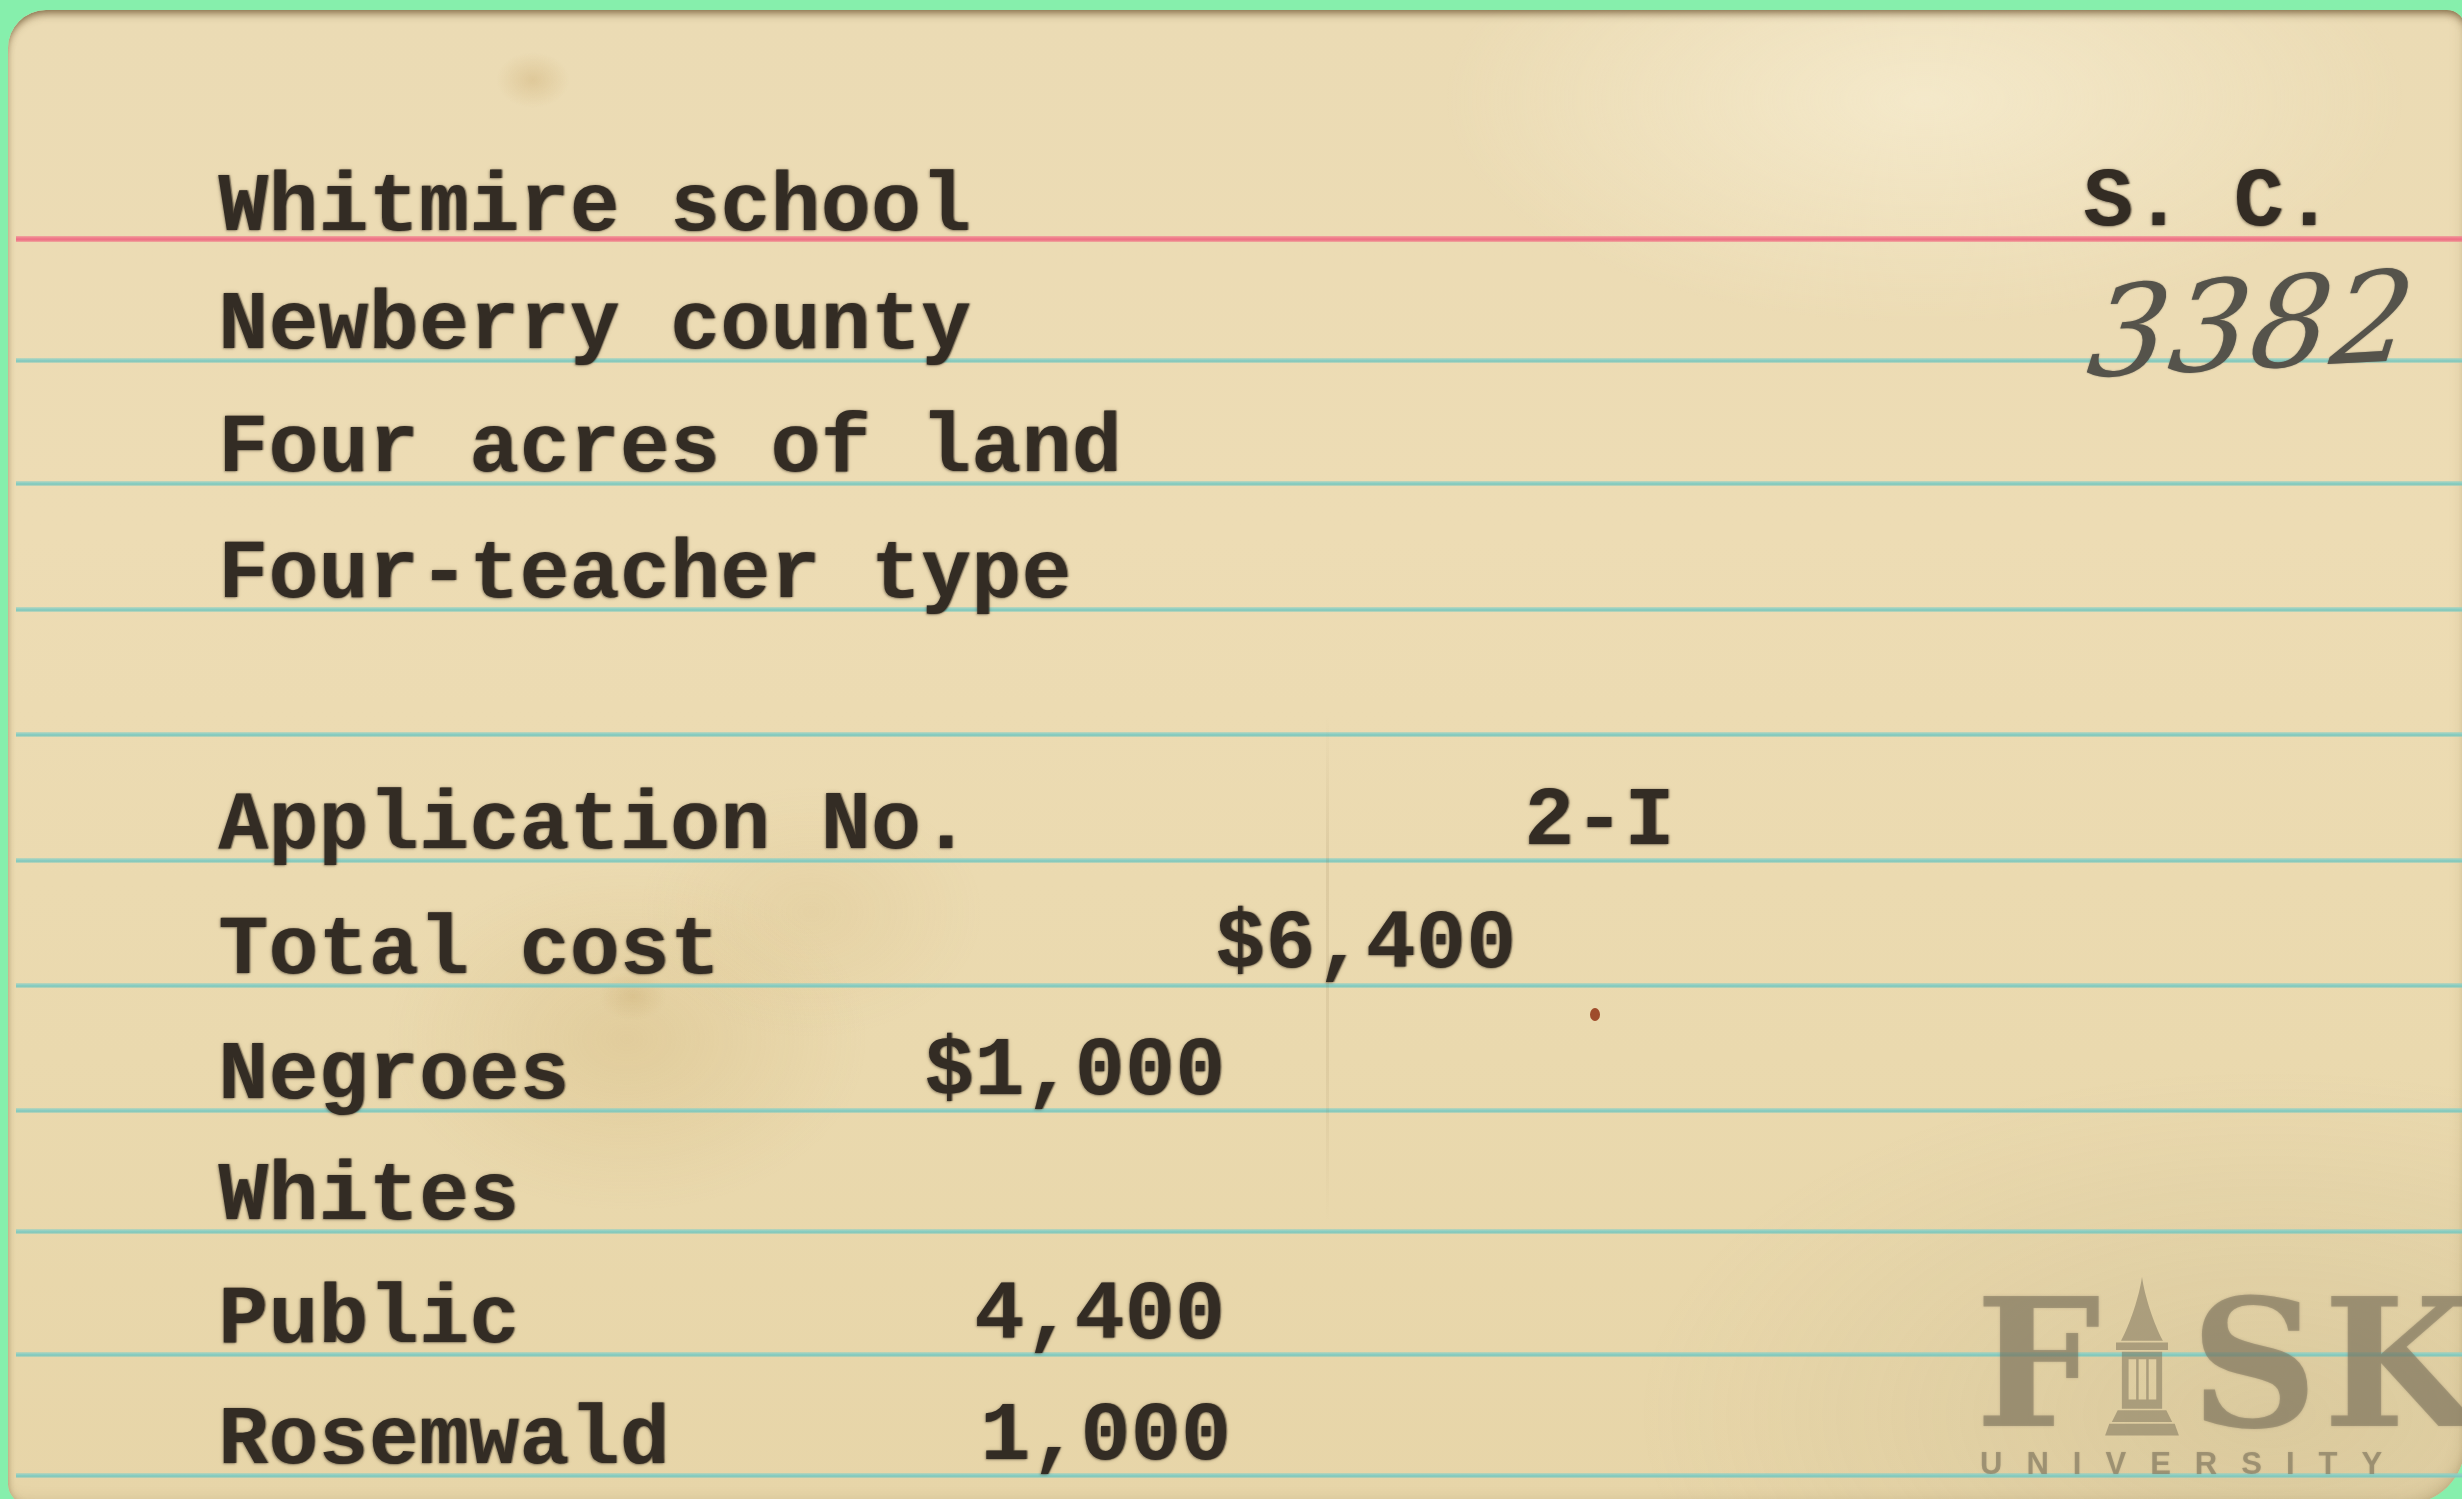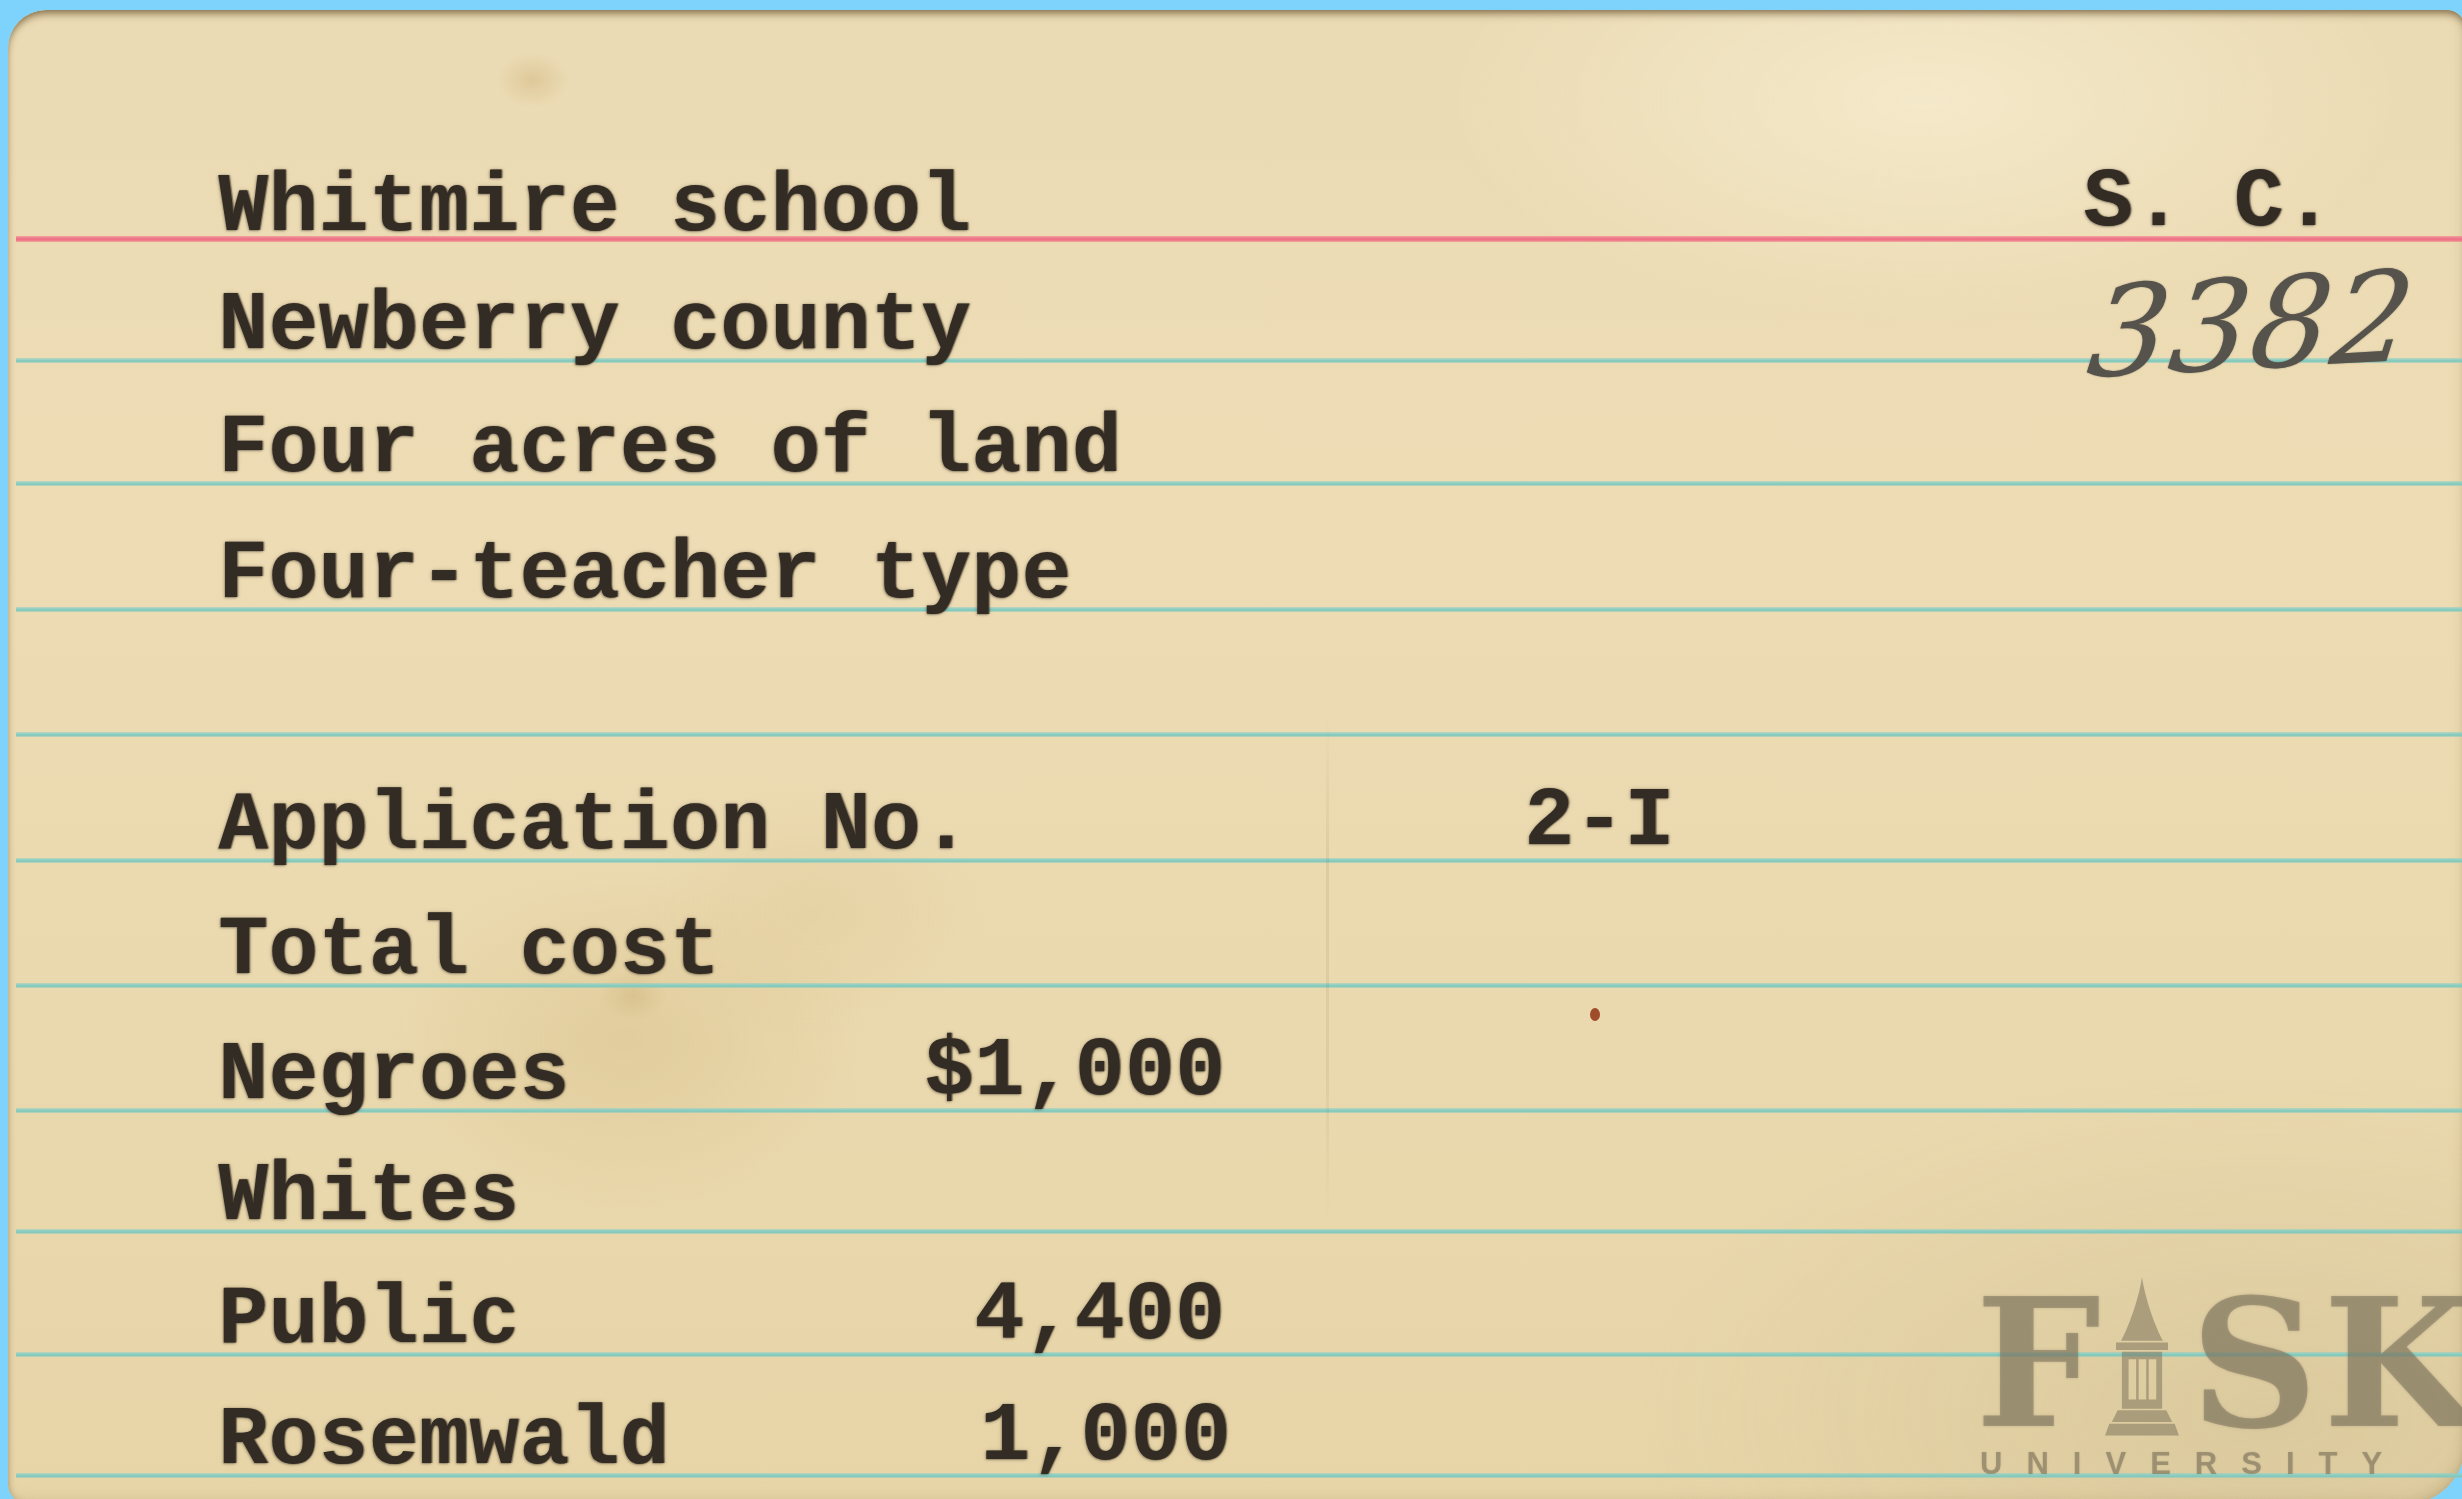--- a/index.html
+++ b/index.html
@@ -1,20 +1,20 @@
 <!DOCTYPE html>
 <html style="font-size:13px"><head>
 <meta charset="utf-8">
 <title>Index Card Scan</title>
 <style>
   html,body{margin:0;padding:0;background:#eceae6;}
   .scan{
     position:relative;
     width:2462px;height:1499px;
-    background:#7dd3fc;
+    background:#86efac;
     overflow:hidden;
     font-family:"Liberation Mono", monospace;
   }
   
   .card{
     position:absolute;
     left:8.2px;top:9.8px;right:-3.3px;bottom:-4.9px;
     border-radius:38px 18px 59px 19.7px;
     background:
       radial-gradient(344px 246px at 619px 1029px, rgba(190,155,85,0.20), rgba(190,155,85,0) 70%),
@@ -114,20 +114,21 @@
     <div class="tw" style="left:210px;top:275px">Newberry county</div>
     <div class="hand">3382</div>
 
     <div class="tw" style="left:210px;top:398px">Four acres of land</div>
     <div class="tw" style="left:210px;top:524px">Four-teacher type</div>
 
     <div class="tw" style="left:210px;top:775px">Application No.</div>
     <div class="tw" style="left:1516px;top:771px">2-I</div>
 
     <div class="tw" style="left:210px;top:900px">Total cost</div>
+    <div class="tw" style="left:1207px;top:894px">$6,400</div>
 
     <div class="tw" style="left:210px;top:1025px">Negroes</div>
     <div class="tw" style="left:916px;top:1021px">$1,000</div>
 
     <div class="tw" style="left:210px;top:1146px">Whites</div>
 
     <div class="tw" style="left:210px;top:1269px">Public</div>
     <div class="tw" style="left:966px;top:1265px">4,400</div>
 
     <div class="tw" style="left:210px;top:1390px">Rosemwald</div>

